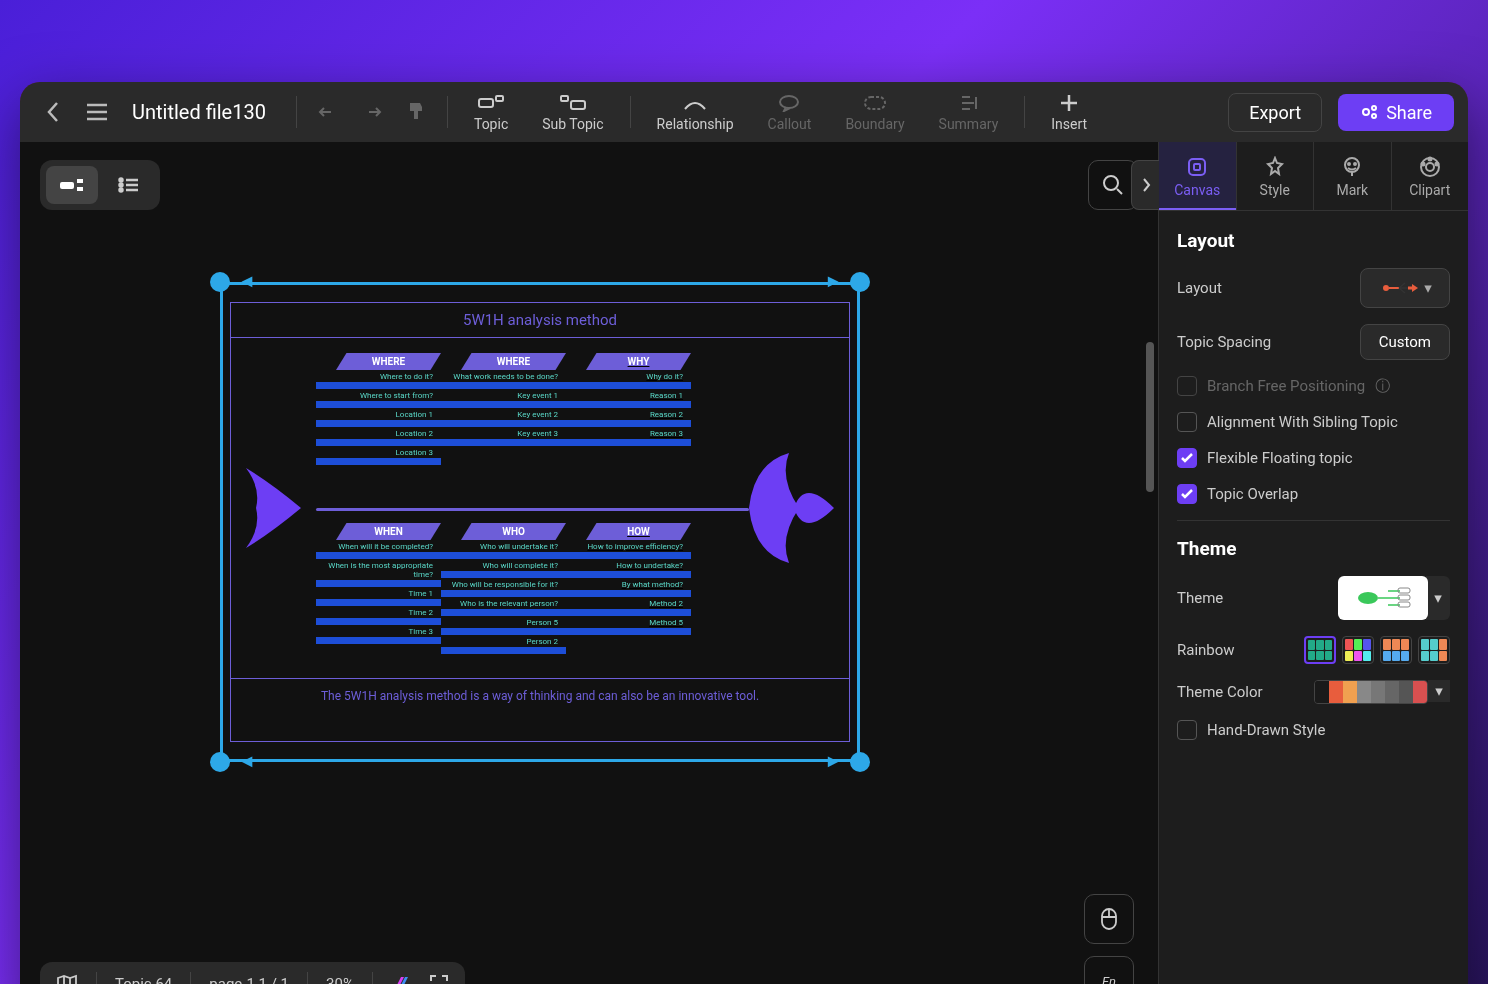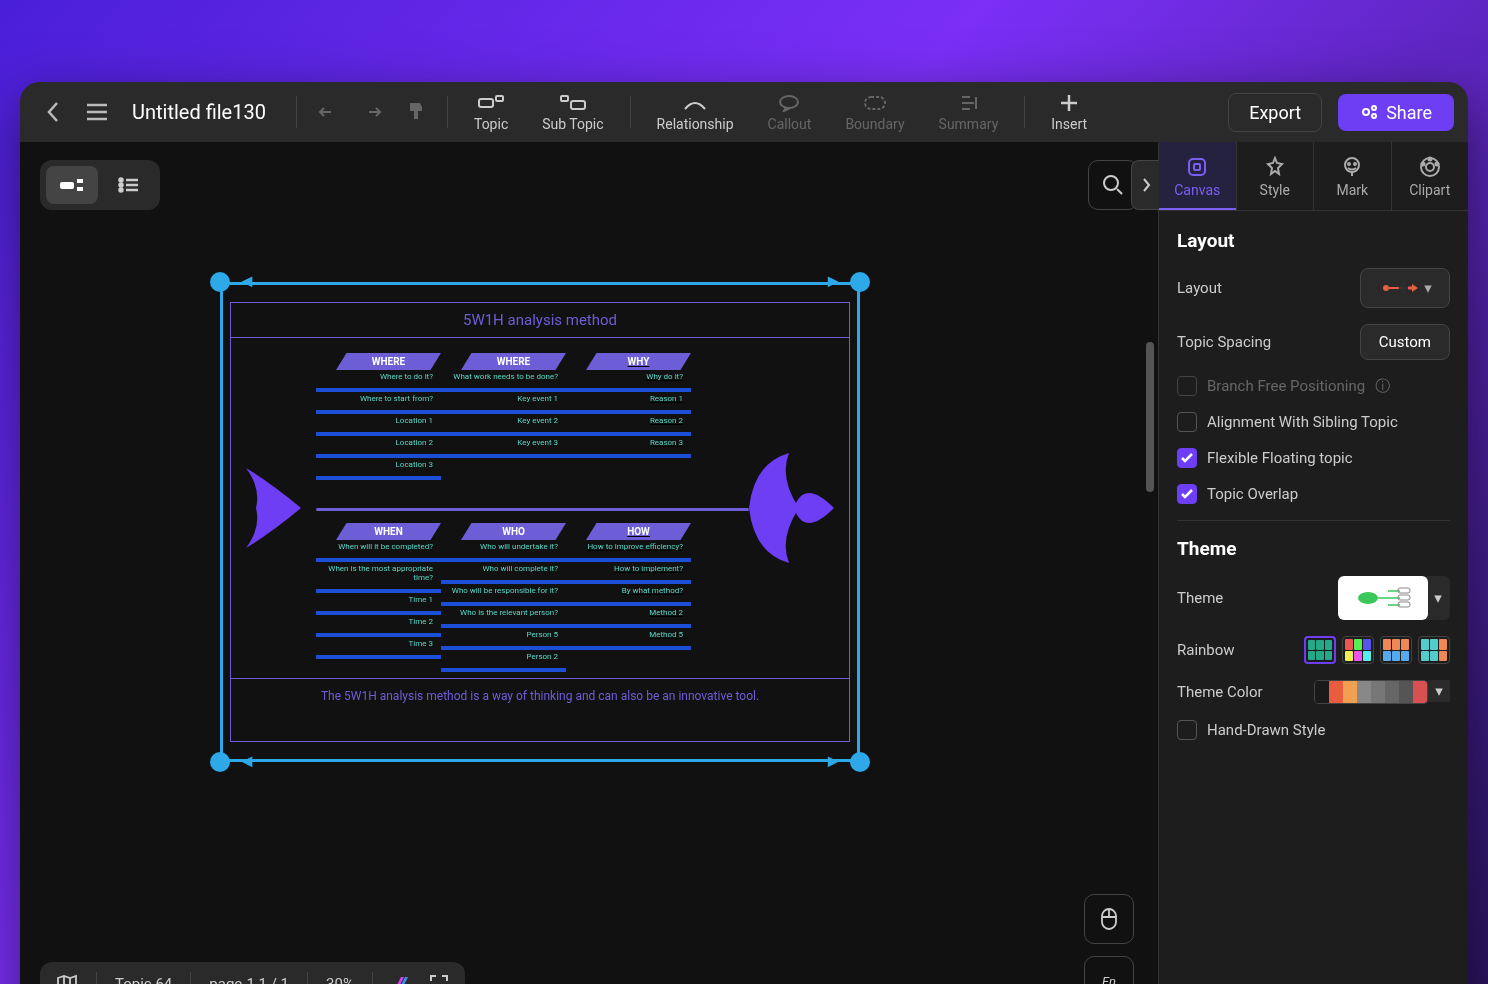--- a/index.html
+++ b/index.html
@@ -30,21 +30,21 @@
 .sel-handle.br{bottom:-10px;right:-10px;}
 .sel-arrow{position:absolute;color:#2da8e8;font-size:18px;}
 .diagram-inner{position:absolute;top:20px;left:10px;right:10px;bottom:20px;border:1px solid #6d5ed8;}
 .diag-title{text-align:center;color:#6d5ed8;font-size:15px;padding:8px;border-bottom:1px solid #6d5ed8;}
 .fish-body{position:relative;height:340px;}
 .fish-tail{position:absolute;left:10px;top:125px;}
 .fish-head{position:absolute;right:10px;top:110px;}
 .spine{position:absolute;left:85px;top:170px;right:100px;height:3px;background:#6d5ed8;border-radius:2px;}
 .bone-group{position:absolute;width:125px;}
 .bone-header{background:#6d5ed8;color:#fff;font-size:10px;font-weight:bold;text-align:center;padding:3px 8px;clip-path:polygon(10% 0,100% 0,90% 100%,0 100%);margin-left:20px;}
-.bone-item{color:#5ad8c8;font-size:8px;text-align:right;padding:2px 8px 7px;border-bottom:4px solid #1d4ed8;}
+.bone-item{color:#5ad8c8;font-size:8px;text-align:right;padding:2px 8px 1px;border-bottom:7px solid #1d4ed8;}
 .bone-group.top{top:15px;}
 .bone-group.bot{top:185px;}
 .bg1{left:85px;}.bg2{left:210px;}.bg3{left:335px;text-decoration:underline;}
 .diag-footer{text-align:center;color:#6d5ed8;font-size:12px;padding:10px;border-top:1px solid #6d5ed8;}
 .scroll-ind{position:absolute;right:4px;top:200px;width:8px;height:150px;background:#555;border-radius:4px;}
 .bottom-bar{position:absolute;bottom:20px;left:20px;display:flex;align-items:center;background:#2a2a2a;border-radius:12px;padding:10px 16px;gap:18px;color:#ccc;font-size:15px;}
 .bottom-bar .bdiv{width:1px;height:24px;background:#444;}
 .bottom-icons{position:absolute;bottom:20px;right:24px;display:flex;gap:12px;flex-direction:column;}
 .bottom-icons .bi{width:50px;height:50px;border:1px solid #444;border-radius:10px;display:flex;align-items:center;justify-content:center;color:#ccc;}
 .side-panel{width:310px;background:#1d1d1d;display:flex;flex-direction:column;border-left:1px solid #333;}
@@ -277,21 +277,21 @@
                   <div class="bone-item">Who will be responsible for it?</div>
                   <div class="bone-item">Who is the relevant person?</div>
                   <div class="bone-item">Person 5</div>
                   <div class="bone-item">Person 2</div>
                 </div>
               </div>
             <div class="bone-group bot bg3">
                 <div class="bone-header">HOW</div>
                 <div>
                   <div class="bone-item">How to improve efficiency?</div>
-                  <div class="bone-item">How to implement?</div>
+                  <div class="bone-item">How to undertake?</div>
                   <div class="bone-item">By what method?</div>
                   <div class="bone-item">Method 2</div>
                   <div class="bone-item">Method 5</div>
                 </div>
               </div>
           </div>
           <div class="diag-footer">The 5W1H analysis method is a way of thinking and can also be an innovative tool.</div>
         </div>
       </div>
 

